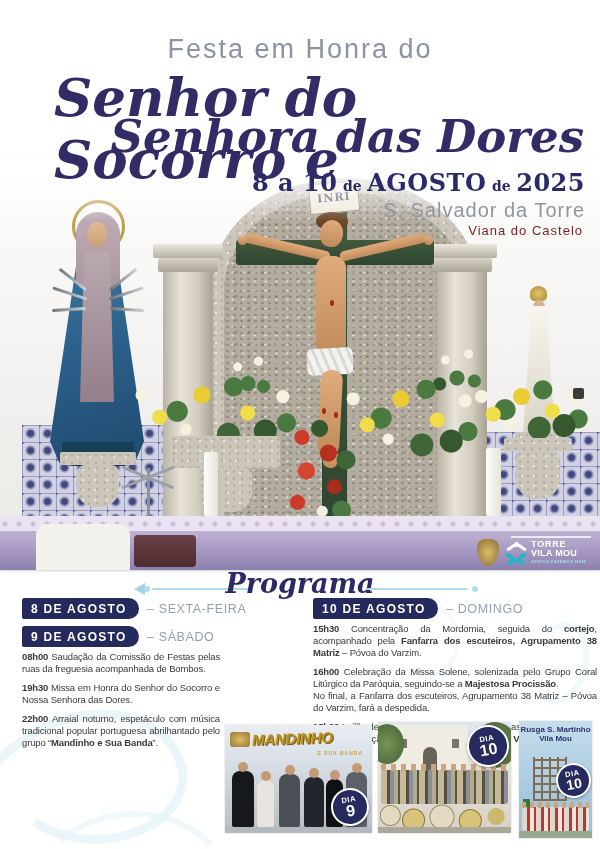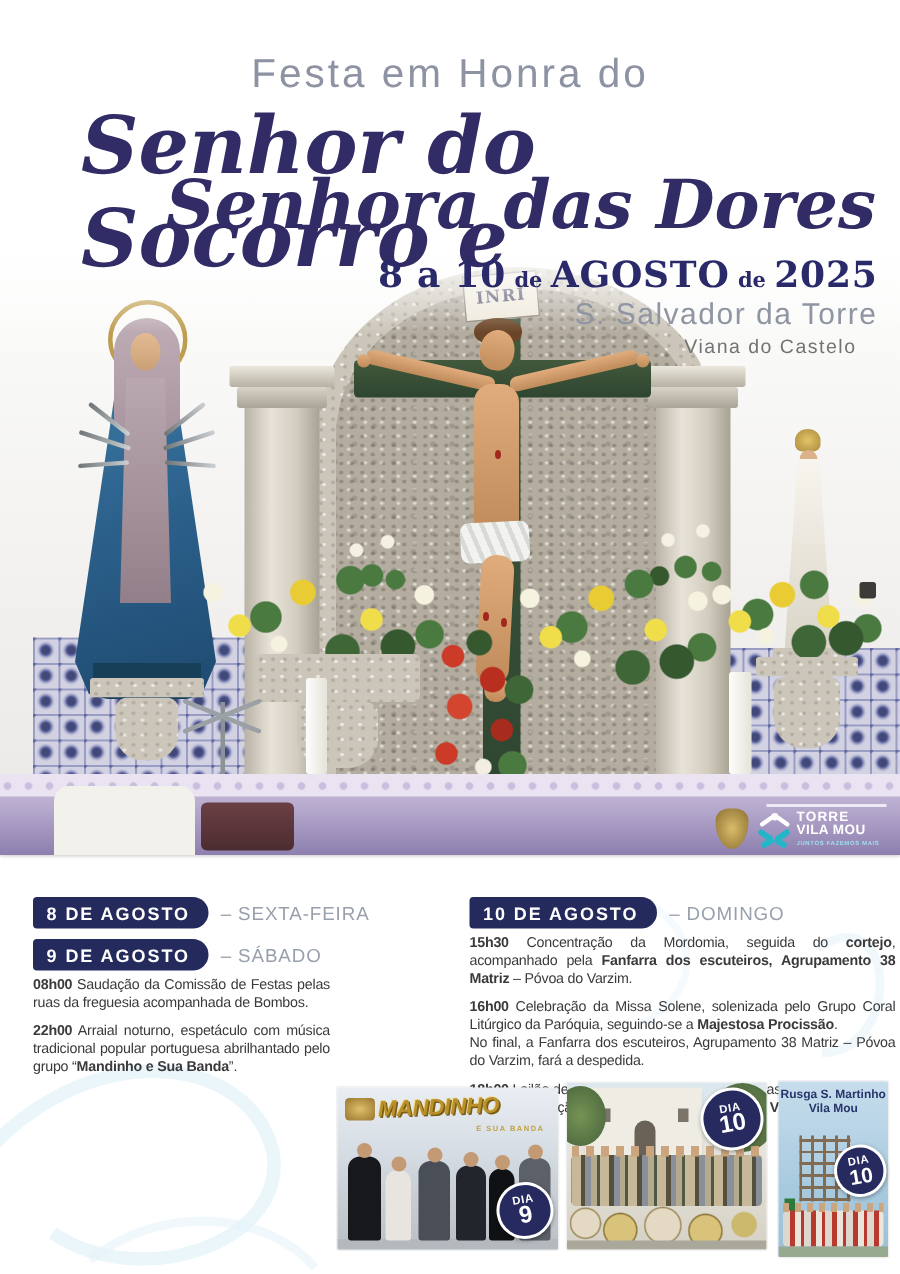--- a/index.html
+++ b/index.html
@@ -12,21 +12,21 @@
           font-size:27px;font-weight:300;letter-spacing:2px;color:#8d93a3}
   .title1,.title2{position:absolute;z-index:4;color:#312b66;
           font-family:"DejaVu Serif",serif;font-style:italic;font-weight:700}
   .title1{left:54px;top:66px;font-size:53px}
   .title2{right:16px;top:110px;font-size:45px}
   .dateblock{position:absolute;right:15px;top:168px;z-index:5;text-align:right}
   .dateline{font-family:"DejaVu Serif",serif;font-weight:700;color:#2a2a6a;white-space:nowrap}
   .d-big{font-size:24px;letter-spacing:.5px}
   .d-sm{font-size:14px}
   .loc1{font-size:20px;font-weight:300;letter-spacing:1px;color:#8f95a2;margin-top:2px}
-  .loc2{font-size:13px;font-weight:300;letter-spacing:1px;color:#737373;margin-top:1px;margin-right:14px}
+  .loc2{font-size:13px;font-weight:300;letter-spacing:1px;color:#7f1d1d;margin-top:1px;margin-right:2px}
 
   
   .flourishes{position:absolute;left:0;top:0;z-index:1;pointer-events:none}
 
   
   .photo{position:absolute;left:0;top:160px;width:600px;height:410px;overflow:hidden;z-index:2;
          background:linear-gradient(180deg,#fdfdfc 0%,#f2f1ef 55%,#e9e8e5 100%);
          box-shadow:0 1px 2px rgba(0,0,0,.18)}
   .granite{background-color:#b3ac9f;background-image:
      radial-gradient(rgba(70,65,58,.30) 1px,transparent 1.8px),
@@ -416,36 +416,45 @@
       <span class="d-big">8 a 10</span>
       <span class="d-sm">de</span>
       <span class="d-big">AGOSTO</span>
       <span class="d-sm">de</span>
       <span class="d-big">2025</span>
     </div>
     <div class="loc1">S. Salvador da Torre</div>
     <div class="loc2">Viana do Castelo</div>
   </div>
 
+  <div class="prog-wrap">
+    <div class="prog-arrow"></div>
+    <div class="prog-dot pd-1"></div>
+    <div class="prog-line pl-l"></div>
+    <div class="prog-title">Programa</div>
+    <div class="prog-line pl-r"></div>
+    <div class="prog-dot pd-2"></div>
+  </div>
 
   <section class="col col-left">
 
     <div class="day">
       <div class="day-head">
         <span class="badge">8 DE AGOSTO</span>
         <span class="weekday">– SEXTA-FEIRA</span>
       </div>
     </div>
 
     <div class="day narrow">
       <div class="day-head">
         <span class="badge">9 DE AGOSTO</span>
         <span class="weekday">– SÁBADO</span>
       </div>
       <p class="event"><b class="time">08h00</b><span> Saudação da Comissão de Festas pelas ruas da freguesia acompanhada de Bombos.</span></p>
+      <p class="event"><b class="time">19h30</b><span> Missa em Honra do Senhor do Socorro e Nossa Senhora das Dores.</span></p>
       <p class="event"><b class="time">22h00</b><span> Arraial noturno, espetáculo com música tradicional popular portuguesa abrilhantado pelo grupo “<b>Mandinho e Sua Banda</b>”.</span></p>
     </div>
   </section>
 
   <section class="col col-right">
     <div class="day">
       <div class="day-head">
         <span class="badge">10 DE AGOSTO</span>
         <span class="weekday">– DOMINGO</span>
       </div>

